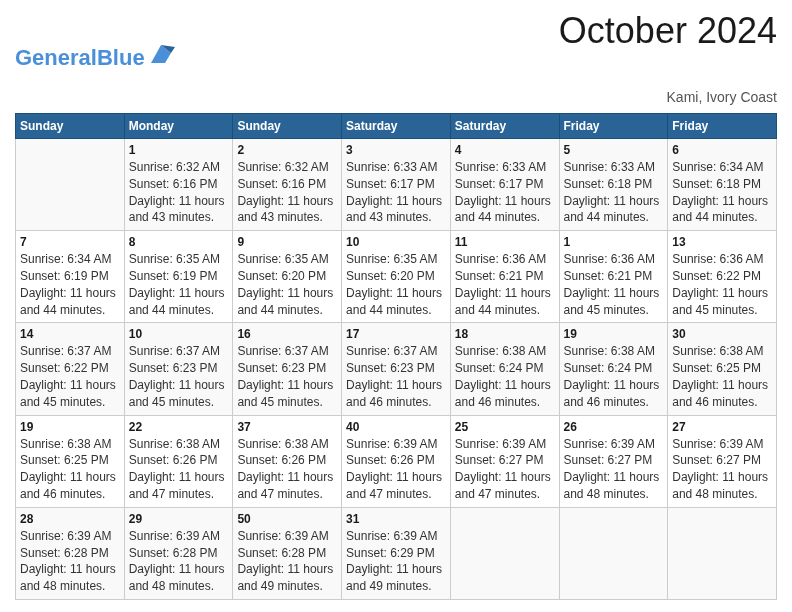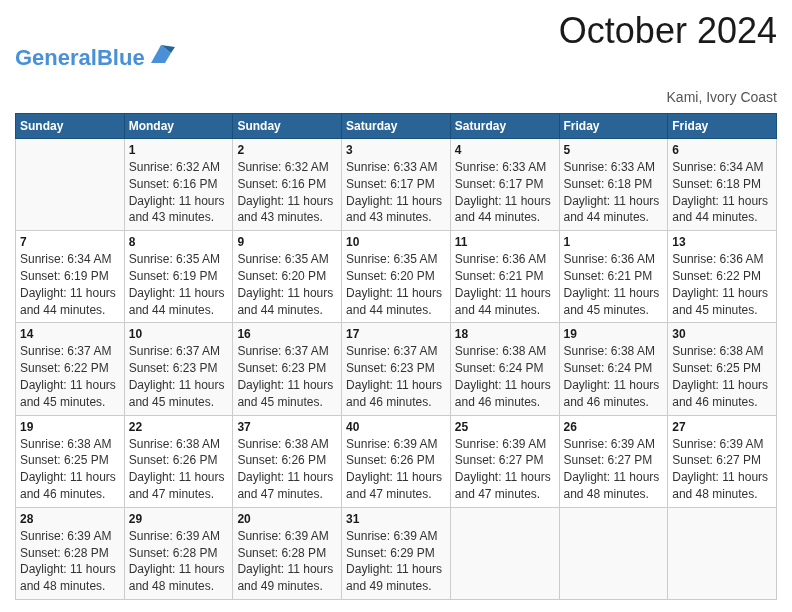--- a/index.html
+++ b/index.html
@@ -249,21 +249,21 @@
         <tr>
           <td>
             <span class="day-num">28</span>
             <div class="day-info">Sunrise: 6:39 AM<br>Sunset: 6:28 PM<br>Daylight: 11 hours and 48 minutes.</div>
           </td>
           <td>
             <span class="day-num">29</span>
             <div class="day-info">Sunrise: 6:39 AM<br>Sunset: 6:28 PM<br>Daylight: 11 hours and 48 minutes.</div>
           </td>
           <td>
-            <span class="day-num">20</span>
+            <span class="day-num">50</span>
             <div class="day-info">Sunrise: 6:39 AM<br>Sunset: 6:28 PM<br>Daylight: 11 hours and 49 minutes.</div>
           </td>
           <td>
             <span class="day-num">31</span>
             <div class="day-info">Sunrise: 6:39 AM<br>Sunset: 6:29 PM<br>Daylight: 11 hours and 49 minutes.</div>
           </td>
           <td class="empty-cell"></td>
           <td class="empty-cell"></td>
           <td class="empty-cell"></td>
         </tr>

